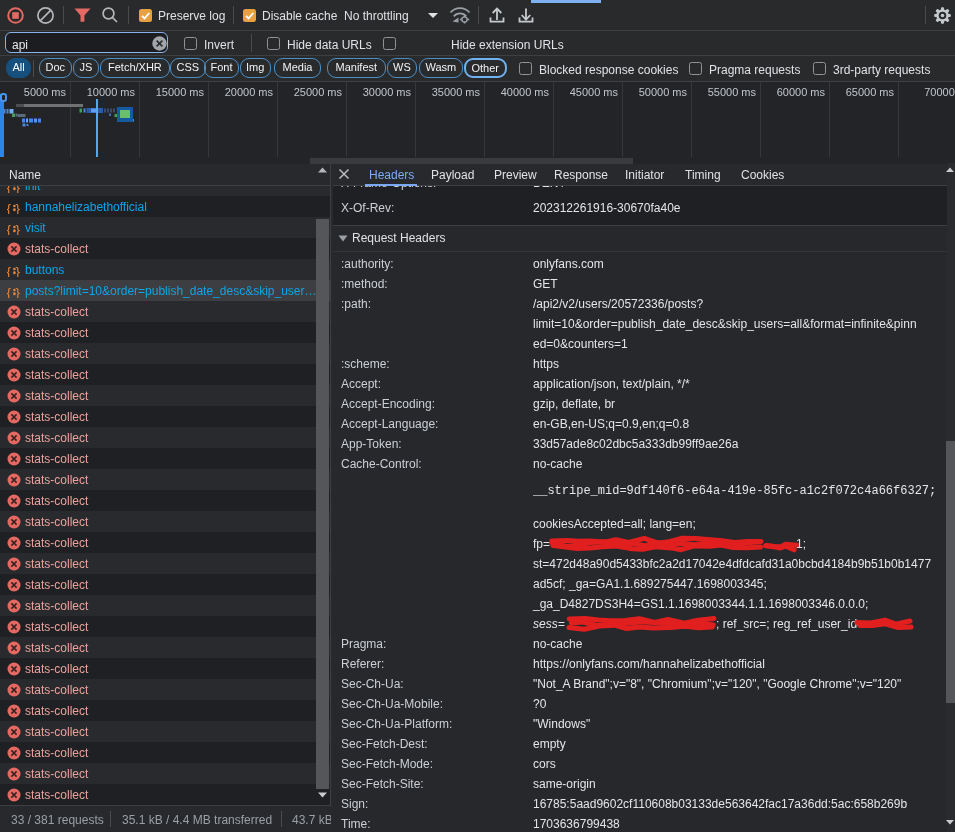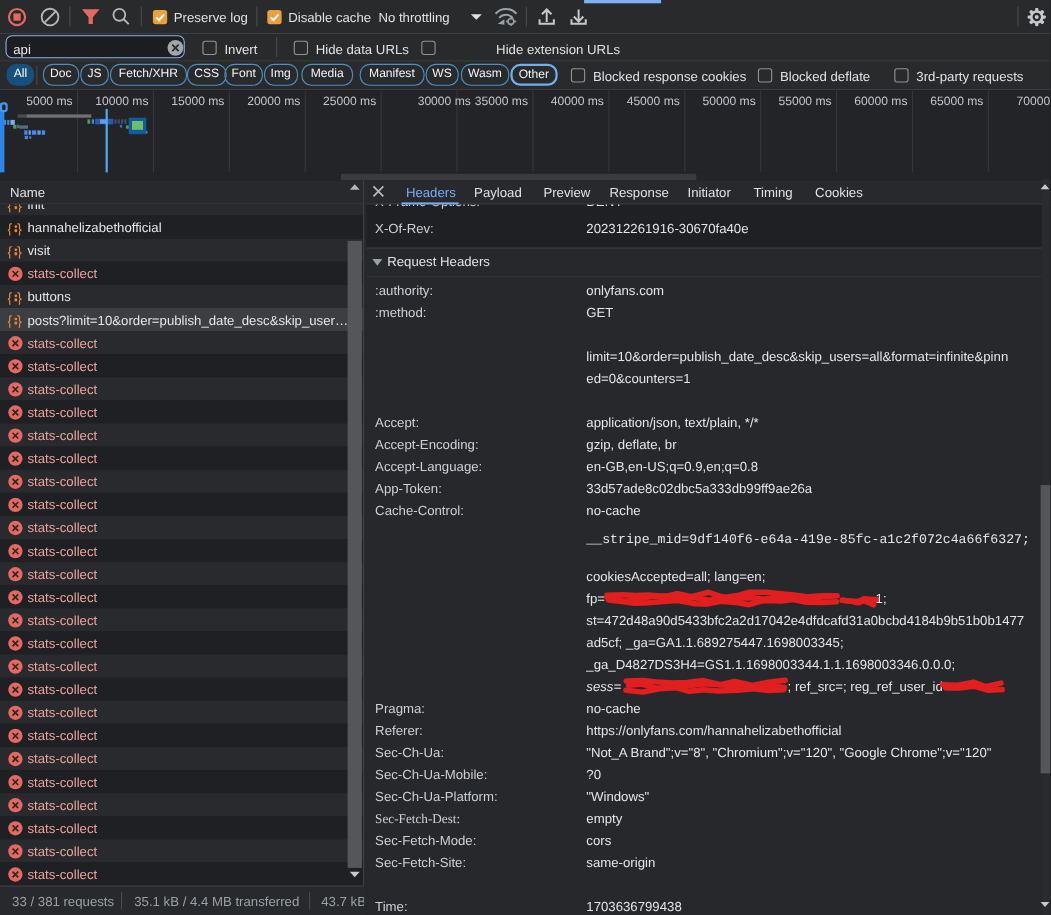--- a/index.html
+++ b/index.html
@@ -30,21 +30,21 @@
 #hthumb { position:absolute; left:310px; top:1px; width:323px; height:6px; background:#393b3e; }
 
 
 #phead { left:0; top:164px; width:955px; height:22px; background:#28292c; border-bottom:1px solid #3d3f43; }
 #splitter { left:330px; top:164px; width:3px; height:668px; background:#28292c; border-left:1px solid #3d3f43;}
 .tab { position:absolute; top:4px; color:#dfe1e5; }
 
 
 #list { left:0; top:186px; width:330px; height:619px; overflow:hidden; background:#202124;}
 .row { position:absolute; left:0; width:330px; height:21px; }
-.row .txt { position:absolute; left:25px; top:4px; white-space:nowrap; color:#e5e5e5;}
+.row .txt { position:absolute; left:25px; top:4px; white-space:nowrap; color:#0ea5e9;}
 .row.err .txt { color:#eba29c; }
 .icon { position:absolute; left:7px; top:3.5px; width:14px; height:14px; }
 
 
 #detail { left:333px; top:186px; width:614px; height:646px; background:#27282b; overflow:hidden; }
 .hname { position:absolute; left:8px; color:#ccd0d6; white-space:nowrap;}
 .hval { position:absolute; left:200px; color:#e3e5e8; white-space:nowrap;}
 .hrow { position:absolute; left:0; width:614px; height:20px; line-height:20px;}
 
 
@@ -152,21 +152,21 @@
 <div class="chip" style="left:204px;">Font</div>
 <div class="chip" style="left:239.5px;">Img</div>
 <div class="chip" style="left:273.5px;padding:0 8px;">Media</div>
 <div class="chip" style="left:326.5px;padding:0 8px;">Manifest</div>
 <div class="chip" style="left:386.5px;">WS</div>
 <div class="chip" style="left:419px;">Wasm</div>
 <div class="chip" style="left:464px;border:2px solid #6fb1f0;">Other</div>
 <div class="cb" style="left:519px;top:62px;"></div>
 <div class="lbl" style="left:539px;top:63px;">Blocked response cookies</div>
 <div class="cb" style="left:689px;top:62px;"></div>
-<div class="lbl" style="left:709px;top:63px;">Blocked deflate</div>
+<div class="lbl" style="left:709px;top:63px;">Pragma requests</div>
 <div class="cb" style="left:813px;top:62px;"></div>
 <div class="lbl" style="left:833px;top:63px;">3rd-party requests</div>
 
 <div class="abs" id="overview">
   <div class="grid" style="left:70px;"></div>
   <div class="grid" style="left:139px;"></div>
   <div class="grid" style="left:208px;"></div>
   <div class="grid" style="left:277px;"></div>
   <div class="grid" style="left:346px;"></div>
   <div class="grid" style="left:415px;"></div>
@@ -175,21 +175,21 @@
   <div class="grid" style="left:622px;"></div>
   <div class="grid" style="left:691px;"></div>
   <div class="grid" style="left:760px;"></div>
   <div class="grid" style="left:829px;"></div>
   <div class="grid" style="left:898px;"></div>
   <div class="tlabel" style="right:889px;">5000 ms</div>
   <div class="tlabel" style="right:820px;">10000 ms</div>
   <div class="tlabel" style="right:751px;">15000 ms</div>
   <div class="tlabel" style="right:682px;">20000 ms</div>
   <div class="tlabel" style="right:613px;">25000 ms</div>
-  <div class="tlabel" style="right:527px;">30000 ms</div>
+  <div class="tlabel" style="right:544px;">30000 ms</div>
   <div class="tlabel" style="right:475px;">35000 ms</div>
   <div class="tlabel" style="right:406px;">40000 ms</div>
   <div class="tlabel" style="right:337px;">45000 ms</div>
   <div class="tlabel" style="right:268px;">50000 ms</div>
   <div class="tlabel" style="right:199px;">55000 ms</div>
   <div class="tlabel" style="right:130px;">60000 ms</div>
   <div class="tlabel" style="right:61px;">65000 ms</div>
   <div class="tlabel" style="right:-12px;">70000 m</div>
 
   <svg class="abs" style="left:0;top:0;" width="955" height="75">
@@ -493,25 +493,33 @@
         <div class="hname" style="left:19px;color:#dfe1e5;">Request Headers</div>
       </div>
 <div class="hrow" style="top:68px;">
         <div class="hname" style="left:8px;">:authority:</div>
         <div class="hval" style="left:200px;">onlyfans.com</div>
       </div>
 <div class="hrow" style="top:88px;">
         <div class="hname" style="left:8px;">:method:</div>
         <div class="hval" style="left:200px;">GET</div>
       </div>
+<div class="hrow" style="top:108px;">
+        <div class="hname" style="left:8px;">:path:</div>
+        <div class="hval" style="left:200px;">/api2/v2/users/20572336/posts?</div>
+      </div>
 <div class="hrow" style="top:128px;">
         <div class="hval" style="left:200px;">limit=10&amp;order=publish_date_desc&amp;skip_users=all&amp;format=infinite&amp;pinn</div>
       </div>
 <div class="hrow" style="top:148px;">
         <div class="hval" style="left:200px;">ed=0&amp;counters=1</div>
+      </div>
+<div class="hrow" style="top:168px;">
+        <div class="hname" style="left:8px;">:scheme:</div>
+        <div class="hval" style="left:200px;">https</div>
       </div>
 <div class="hrow" style="top:188px;">
         <div class="hname" style="left:8px;">Accept:</div>
         <div class="hval" style="left:200px;">application/json, text/plain, */*</div>
       </div>
 <div class="hrow" style="top:208px;">
         <div class="hname" style="left:8px;">Accept-Encoding:</div>
         <div class="hval" style="left:200px;">gzip, deflate, br</div>
       </div>
 <div class="hrow" style="top:228px;">
@@ -561,30 +569,34 @@
       </div>
 <div class="hrow" style="top:508px;">
         <div class="hname" style="left:8px;">Sec-Ch-Ua-Mobile:</div>
         <div class="hval" style="left:200px;">?0</div>
       </div>
 <div class="hrow" style="top:528px;">
         <div class="hname" style="left:8px;">Sec-Ch-Ua-Platform:</div>
         <div class="hval" style="left:200px;">"Windows"</div>
       </div>
 <div class="hrow" style="top:548px;">
-        <div class="hname" style="left:8px;font-family:Liberation Serif, serif;">Sec-Fetch-Dest:</div>
+        <div class="hname" style="left:8px;">Sec-Fetch-Dest:</div>
         <div class="hval" style="left:200px;">empty</div>
       </div>
 <div class="hrow" style="top:568px;">
         <div class="hname" style="left:8px;">Sec-Fetch-Mode:</div>
         <div class="hval" style="left:200px;">cors</div>
       </div>
 <div class="hrow" style="top:588px;">
         <div class="hname" style="left:8px;">Sec-Fetch-Site:</div>
         <div class="hval" style="left:200px;">same-origin</div>
+      </div>
+<div class="hrow" style="top:608px;">
+        <div class="hname" style="left:8px;">Sign:</div>
+        <div class="hval" style="left:200px;">16785:5aad9602cf110608b03133de563642fac17a36dd:5ac:658b269b</div>
       </div>
 <div class="hrow" style="top:628px;">
         <div class="hname" style="left:8px;">Time:</div>
         <div class="hval" style="left:200px;">1703636799438</div>
       </div>
 <div class="hval" style="left:383px;top:428px;line-height:20px;position:absolute;">; ref_src=; reg_ref_user_id=</div>
 <svg class="abs" style="left:0;top:0;pointer-events:none;" width="614" height="646">
 <path d="M218.8 355.1 L233.8 354.6 L245.2 355.3 L256.9 354.9 L271.8 356.3 L282.7 353.8 L295.7 356.4 L311.2 352.4 L325.4 357.2 L337.2 355.4 L348.3 352.3 L362.8 352.5 L374.5 353.5 L386.9 354.6 L401.6 356.6 L415.0 355.5 L428.0 355.6" stroke="#e11f1f" stroke-width="5.0" fill="none" stroke-linecap="round" stroke-linejoin="round"></path>
 <path d="M218.8 356.8 L234.1 360.6 L246.5 359.1 L257.4 356.6 L270.4 355.8 L285.4 357.5 L298.8 357.4 L312.3 359.8 L321.5 356.5 L338.2 357.8 L351.5 357.5 L361.0 358.7 L376.9 356.8 L387.2 357.1 L403.7 359.3 L413.4 356.7 L426.4 355.7" stroke="#e11f1f" stroke-width="5.0" fill="none" stroke-linecap="round" stroke-linejoin="round"></path>
 <path d="M220.2 359.5 L232.3 360.9 L243.9 362.4 L256.7 361.9 L269.7 360.8 L283.2 360.0 L299.3 362.8 L309.7 363.2 L322.3 360.7 L338.0 361.9 L348.0 363.7 L361.5 359.9 L376.8 360.3 L388.0 359.0 L400.2 361.6 L413.9 361.7 L427.5 361.0" stroke="#e11f1f" stroke-width="5.0" fill="none" stroke-linecap="round" stroke-linejoin="round"></path>

